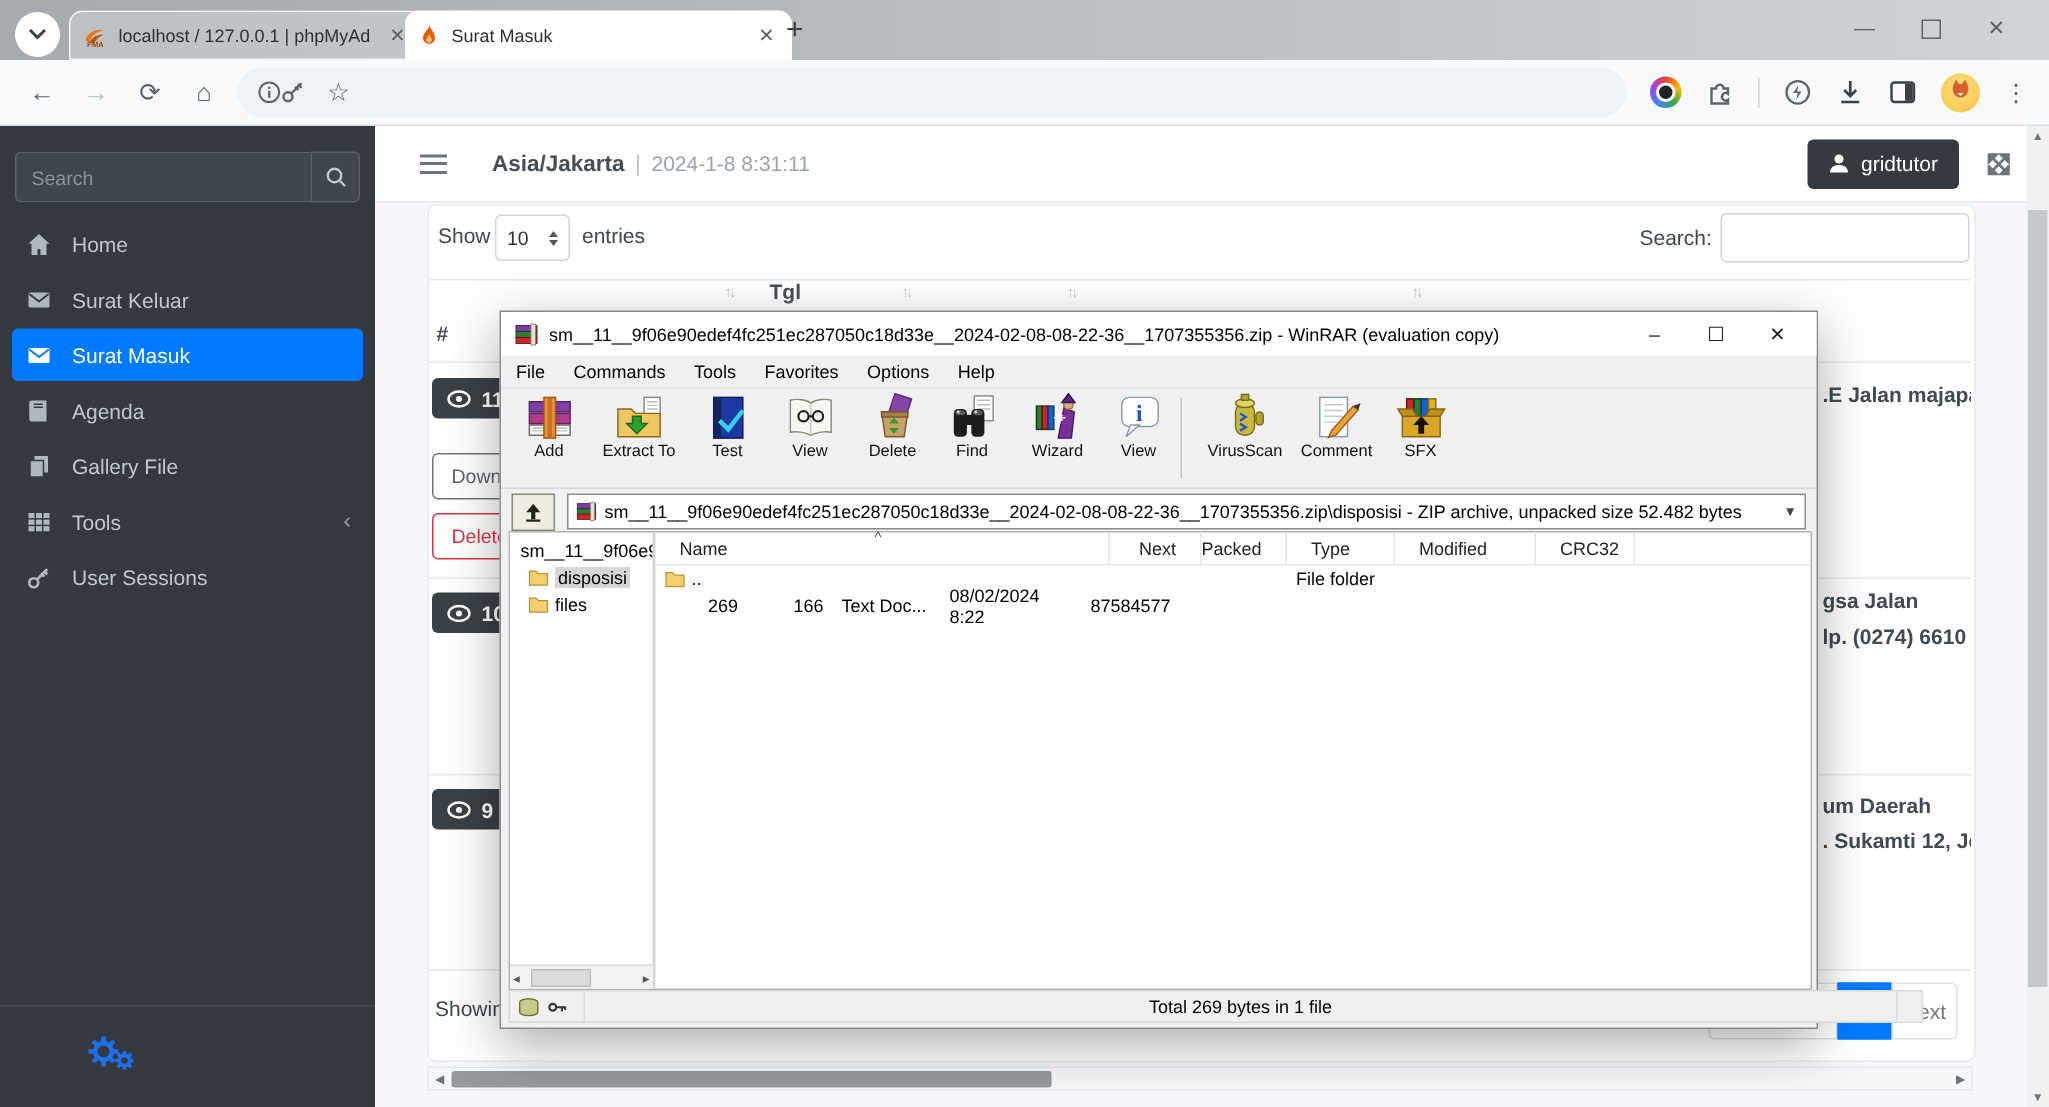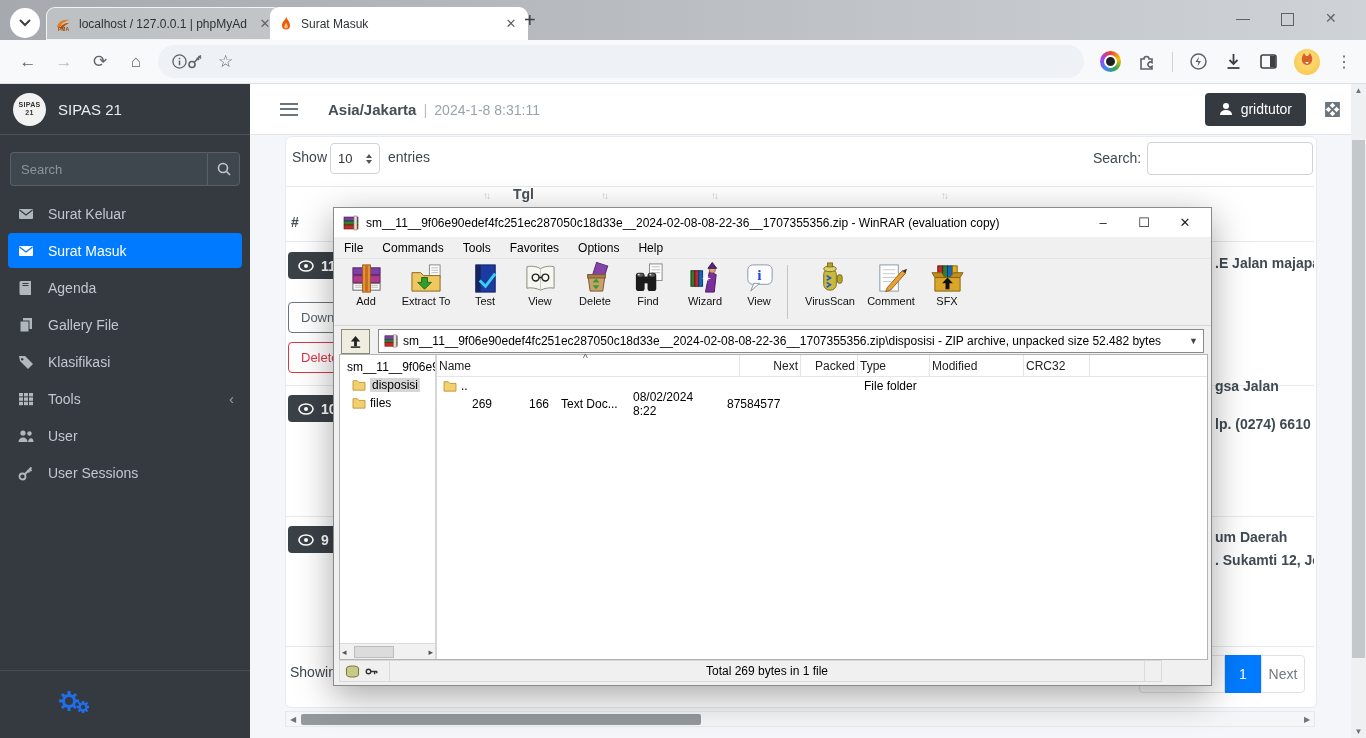--- a/index.html
+++ b/index.html
@@ -100,26 +100,26 @@
   .combo .cv{margin-left:auto;font-size:9px;color:#444}
   .wrbody{position:absolute;left:5px;top:146px;width:869px;height:306px;background:#fff;border:1px solid #b3b3b3;box-sizing:border-box;display:flex}
   .wtree{width:97px;border-right:2px solid #d6d6d6;position:relative;padding-top:3px;box-sizing:border-box}
   .titem{height:18px;display:flex;align-items:center;gap:4px;padding-left:3px;white-space:nowrap;overflow:hidden}
   .titem.child{padding-left:12px}
   .titem .sel{background:#d6d6d6;padding:0 2px}
   .tscroll{position:absolute;left:0;right:0;bottom:0;height:16px;background:#f1f1f1;border-top:1px solid #dcdcdc;display:flex;align-items:center;justify-content:space-between;font-size:9px;color:#555;padding:0 2px;box-sizing:border-box}
   .tthumb{width:38px;height:10px;background:#dcdcdc;border:1px solid #bdbdbd}
   .wlist{flex:1;position:relative}
   .lhead{height:21px;display:flex;border-bottom:1px solid #e6e6e6;color:#222}
-  .lhead .c{border-right:1px solid #e6e6e6;display:flex;align-items:center;padding:0 2px;box-sizing:border-box}
+  .lhead .c{border-right:1px solid #e6e6e6;display:flex;align-items:center;padding:0 16px;box-sizing:border-box}
   .lrow{height:18px;display:flex;align-items:center}
   .lrow .c{padding:0 6px;box-sizing:border-box;display:flex;align-items:center;gap:4px}
   .num{justify-content:flex-end}
   .cn{width:303px}.cs{width:61px}.cp{width:57px}.ct{width:72px}.cm{width:94px}.cc{width:66px}
-  .wrstatus{position:absolute;left:5px;bottom:3px;width:823px;height:22px;background:#f0f0f0;border:1px solid #d9d9d9;box-sizing:border-box;display:flex;align-items:flex-start}
+  .wrstatus{position:absolute;left:5px;bottom:3px;width:943px;height:22px;background:#f0f0f0;border:1px solid #d9d9d9;box-sizing:border-box;display:flex;align-items:flex-start}
   .stsec1{width:50px;display:flex;align-items:center;gap:5px;padding-left:5px;border-right:1px solid #dcdcdc;height:100%;box-sizing:border-box}
   .stsec2{flex:1;text-align:center;font-size:12px;border-right:1px solid #dcdcdc;height:100%;display:flex;align-items:center;justify-content:center}
   .stgrip{width:16px;height:100%}
 </style>
 </head>
 <body>
 
 <div class="ab tabstrip">
   <div class="ab tsearch">
     <svg width="12" height="8" viewBox="0 0 12 8">
@@ -192,40 +192,41 @@
       <svg width="26" height="26" viewBox="0 0 26 26">
           <path d="M8 8l2-4 2 3h2l2-3 2 4c1 4-1 8-5 8s-6-4-5-8z" fill="#d5622a"></path>
           <path d="M11 13h4l-2 2z" fill="#fff"></path>
         </svg>
     </div>
     <span style="font-size:16px;color:#5f6368">⋮</span>
   </div>
 </div>
 
 <div class="ab sidebar">
-  <div class="brand">
-    <div class="logo">
-      <span>SIPAS</span>
-      <span>21</span>
-    </div>
-    <span class="brandname">SIPAS 21</span>
-  </div>
   <div class="sbsearch">
     <input placeholder="Search" style="">
     <button>
       <svg width="14" height="14" viewBox="0 0 14 14">
           <circle cx="6" cy="6" r="4.5" fill="none" stroke="#c2c7d0" stroke-width="1.6"></circle>
           <path d="M9.5 9.5L13 13" stroke="#c2c7d0" stroke-width="1.6"></path>
         </svg>
     </button>
   </div>
   <div class="sbmenu">
     <div class="sbitem">
       <span class="ic">
           <svg width="16" height="16" viewBox="0 0 16 16">
+            <path d="M8 1L1 7.5h2V15h4v-4h2v4h4V7.5h2z" fill="currentColor"></path>
+          </svg>
+        </span>
+      <span>Home</span>
+    </div>
+    <div class="sbitem">
+      <span class="ic">
+          <svg width="16" height="16" viewBox="0 0 16 16">
             <rect x="1" y="3" width="14" height="10" rx="1" fill="currentColor"></rect>
             <path d="M1.5 4l6.5 5 6.5-5" fill="none" stroke="#343a40" stroke-width="1.3"></path>
           </svg>
         </span>
       <span>Surat Keluar</span>
     </div>
     <div class="sbitem active">
       <span class="ic">
           <svg width="16" height="16" viewBox="0 0 16 16">
             <rect x="1" y="3" width="14" height="10" rx="1" fill="currentColor"></rect>
@@ -244,29 +245,20 @@
       <span>Agenda</span>
     </div>
     <div class="sbitem">
       <span class="ic">
           <svg width="16" height="16" viewBox="0 0 16 16">
             <rect x="5" y="1" width="9" height="11" fill="currentColor"></rect>
             <rect x="2" y="4" width="9" height="11" fill="currentColor" stroke="#343a40" stroke-width="1"></rect>
           </svg>
         </span>
       <span>Gallery File</span>
-    </div>
-    <div class="sbitem">
-      <span class="ic">
-          <svg width="16" height="16" viewBox="0 0 16 16">
-            <path d="M1 2h6l8 8-5 5-8-8z" fill="currentColor"></path>
-            <circle cx="4.2" cy="5.2" r="1.2" fill="#343a40"></circle>
-          </svg>
-        </span>
-      <span>Klasifikasi</span>
     </div>
     <div class="sbitem">
       <span class="ic">
           <svg width="16" height="16" viewBox="0 0 16 16">
             <g fill="currentColor">
               <rect x="1" y="2" width="4" height="3.4"></rect>
               <rect x="6" y="2" width="4" height="3.4"></rect>
               <rect x="11" y="2" width="4" height="3.4"></rect>
               <rect x="1" y="6.4" width="4" height="3.4"></rect>
               <rect x="6" y="6.4" width="4" height="3.4"></rect>
@@ -276,33 +268,20 @@
               <rect x="11" y="10.8" width="4" height="3.4"></rect>
             </g>
           </svg>
         </span>
       <span>Tools</span>
       <span class="chev">‹</span>
     </div>
     <div class="sbitem">
       <span class="ic">
           <svg width="16" height="16" viewBox="0 0 16 16">
-            <g fill="currentColor">
-              <circle cx="5" cy="5" r="2.6"></circle>
-              <circle cx="11.5" cy="5.5" r="2.2"></circle>
-              <path d="M0.5 14c0-3 2.2-4.6 4.5-4.6S9.5 11 9.5 14z"></path>
-              <path d="M10 14c.2-2.4 1.6-3.8 3-3.8 1.6 0 2.5 1.6 2.5 3.8z"></path>
-            </g>
-          </svg>
-        </span>
-      <span>User</span>
-    </div>
-    <div class="sbitem">
-      <span class="ic">
-          <svg width="16" height="16" viewBox="0 0 16 16">
             <circle cx="4.5" cy="11.5" r="3" fill="none" stroke="currentColor" stroke-width="1.8"></circle>
             <path d="M7 9l6.5-6.5M11 3.5L13.5 6M9.3 5.2l2.2 2.2" stroke="currentColor" stroke-width="1.8" fill="none"></path>
           </svg>
         </span>
       <span>User Sessions</span>
     </div>
   </div>
   <div class="sbfoot">
     <svg class="ab" style="left:57px;top:16px" width="36" height="28" viewBox="0 0 36 28">
       <g stroke="#1f6feb" fill="#1f6feb">
@@ -389,21 +368,21 @@
     <svg width="16" height="12" viewBox="0 0 16 12">
         <ellipse cx="8" cy="6" rx="7" ry="5" fill="none" stroke="#fff" stroke-width="1.6"></ellipse>
         <circle cx="8" cy="6" r="2" fill="#fff"></circle>
       </svg>
     <span>9</span>
   </div>
   <div class="ab hline" style="top:509px"></div>
 
   <div class="ab" style="left:925px;top:0;width:103px;height:570px;overflow:hidden">
     <span class="ab rfrag" style="left:4px;top:118px">.E Jalan majapa</span>
-    <span class="ab rfrag" style="left:4px;top:241px">gsa Jalan</span>
+    <span class="ab rfrag" style="left:4px;top:255px">gsa Jalan</span>
     <span class="ab rfrag" style="left:4px;top:279px">lp. (0274) 6610</span>
     <span class="ab rfrag" style="left:4px;top:392px">um Daerah</span>
     <span class="ab rfrag" style="left:4px;top:415px">. Sukamti 12, Je</span>
   </div>
 
   <span class="ab lbl" style="left:4px;top:527px">Showing</span>
   <div class="ab pgbtn" style="left:853px;top:518px;width:86px;border-radius:4px 0 0 4px">Previous</div>
   <div class="ab pgbtn cur" style="left:939px;top:518px;width:36px">1</div>
   <div class="ab pgbtn" style="left:975px;top:518px;width:44px;border-radius:0 4px 4px 0">Next</div>
 </div>

